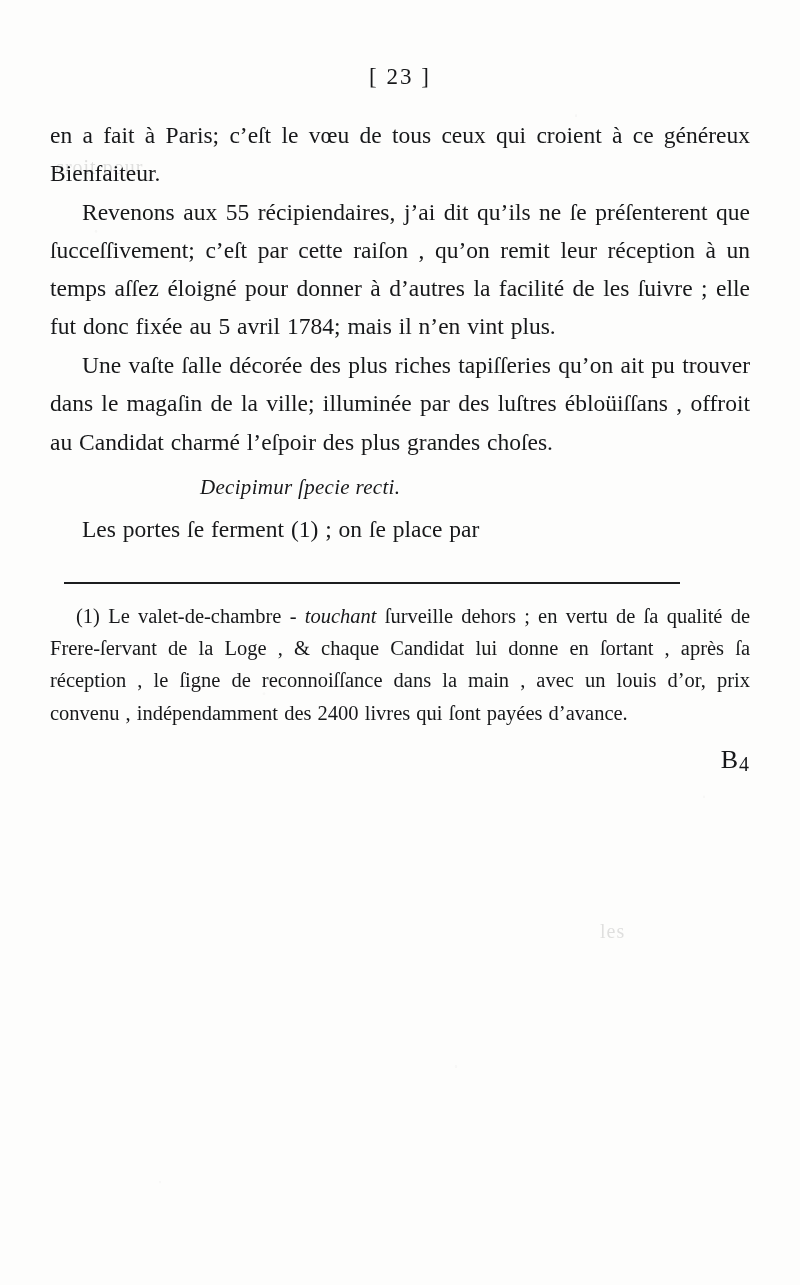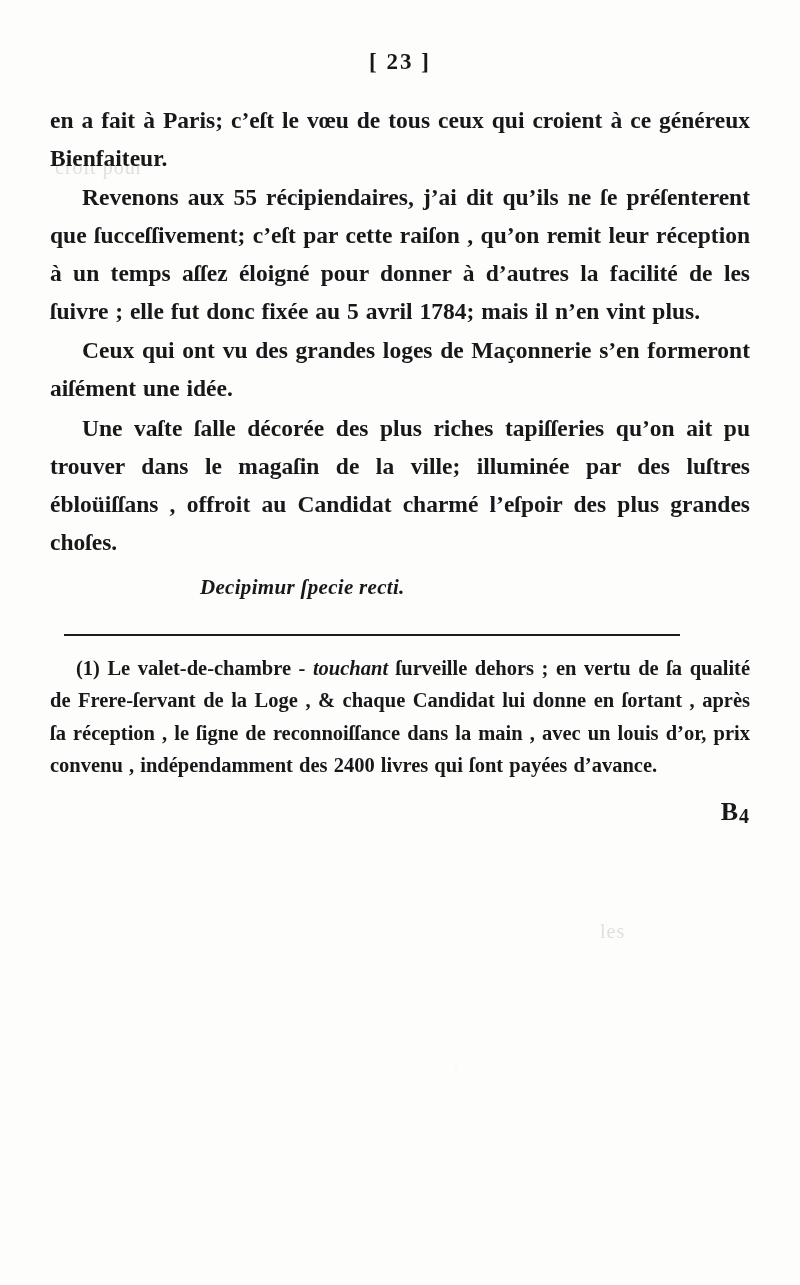--- a/index.html
+++ b/index.html
@@ -31,22 +31,21 @@
       radial-gradient(circle at 72% 9%, rgba(120,120,120,.10) 0 1.1px, transparent 1.5px),
       radial-gradient(circle at 33% 54%, rgba(120,120,120,.09) 0 1.3px, transparent 1.7px),
       radial-gradient(circle at 88% 62%, rgba(120,120,120,.09) 0 1.0px, transparent 1.4px),
       radial-gradient(circle at 57% 83%, rgba(120,120,120,.08) 0 1.2px, transparent 1.6px),
       radial-gradient(circle at 20% 92%, rgba(120,120,120,.08) 0 1.1px, transparent 1.5px);
   }
   .content {
     position: absolute;
     left: 50px;
     right: 50px;
-    top: 49px;
-    font-weight: bold;
+    top: 64px;
   }
   .folio {
     text-align: center;
     font-size: 23px;
     letter-spacing: 2px;
     margin-bottom: 26px;
   }
   p.body {
     font-size: 23.5px;
     line-height: 1.62;
@@ -112,25 +111,25 @@
 
   <div class="ghost" style="left:55px; top:156px;">croit pour</div>
   <div class="ghost" style="left:600px; top:920px;">les</div>
 
   <div class="content">
 
     <div class="folio">[ 23 ]</div>
 
     <p class="body first">en a fait à Paris; c’eſt le vœu de tous ceux qui croient à ce généreux Bienfaiteur.</p>
     <p class="body indent">Revenons aux 55 récipiendaires, j’ai dit qu’ils ne ſe préſenterent que ſucceſſivement; c’eſt par cette raiſon , qu’on remit leur réception à un temps aſſez éloigné pour donner à d’autres la facilité de les ſuivre ; elle fut donc fixée au 5 avril 1784; mais il n’en vint plus.</p>
-    <p class="body indent">Ceux qui ont vu des grandes loges de Maçonnerie s’en formeront aiſément une idée.</p>
     <p class="body indent">Une vaſte ſalle décorée des plus riches tapiſſeries qu’on ait pu trouver dans le magaſin de la ville; illuminée par des luſtres ébloüiſſans , offroit au Candidat charmé l’eſpoir des plus grandes choſes.</p>
 
     <div class="latin">Decipimur ſpecie recti.</div>
 
+    <p class="body indent">Les portes ſe ferment (1) ; on ſe place par</p>
 
     <hr class="rule">
 
     <p class="note"><span>(1)</span> <span>Le valet-de-chambre - </span><span class="it">touchant</span><span> ſurveille dehors ; en vertu de ſa qualité de Frere-ſervant de la Loge , &amp; chaque Candidat lui donne en ſortant , après ſa réception , le ſigne de reconnoiſſance dans la main , avec un louis d’or, prix convenu , indépendamment des 2400 livres qui ſont payées d’avance.</span></p>
 
     <div class="signature"><span>B</span><span class="sub">4</span></div>
 
   </div>
 </div>
 

